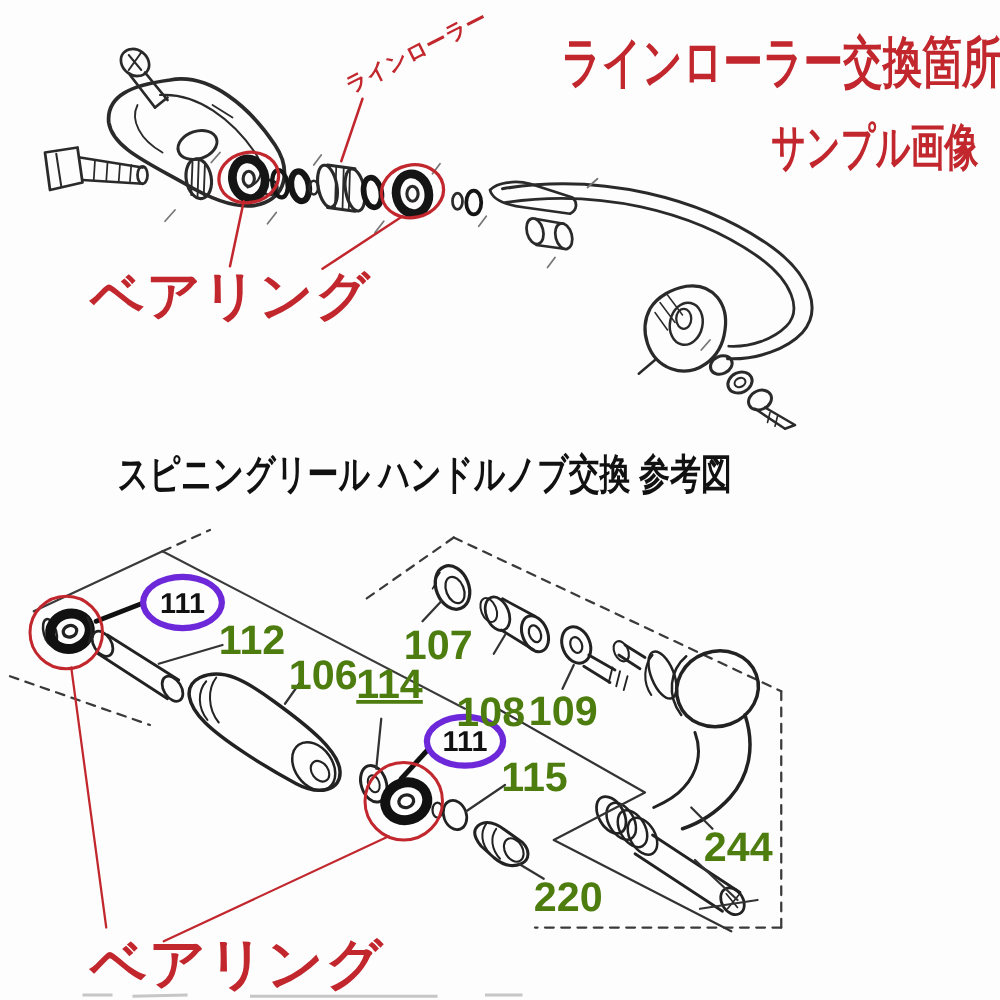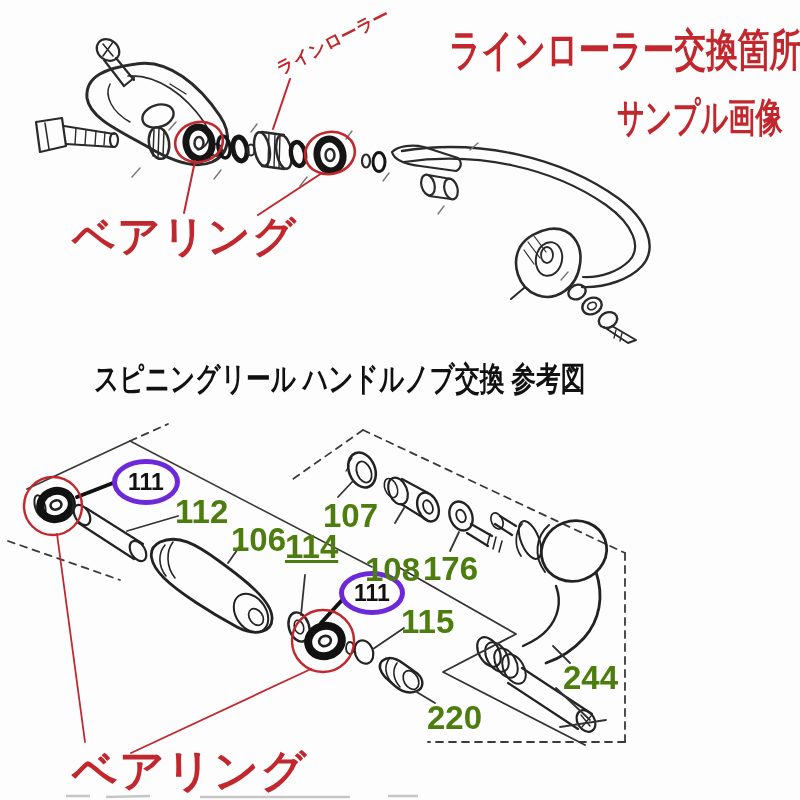--- a/index.html
+++ b/index.html
@@ -274,17 +274,17 @@
   <span>111</span>
 </div>
 <div id="badge2" class="badge">
   <span>111</span>
 </div>
 
 <div id="p112" class="plabel">112</div>
 <div id="p139" class="plabel">106</div>
 <div id="p107" class="plabel">107</div>
 <div id="p108" class="plabel">108</div>
-<div id="p109" class="plabel">176</div>
+<div id="p109" class="plabel">109</div>
 <div id="p114" class="plabel">114</div>
 <div id="p115" class="plabel">115</div>
 <div id="p140" class="plabel">220</div>
 <div id="p187" class="plabel">244</div>
 
 </body></html>

